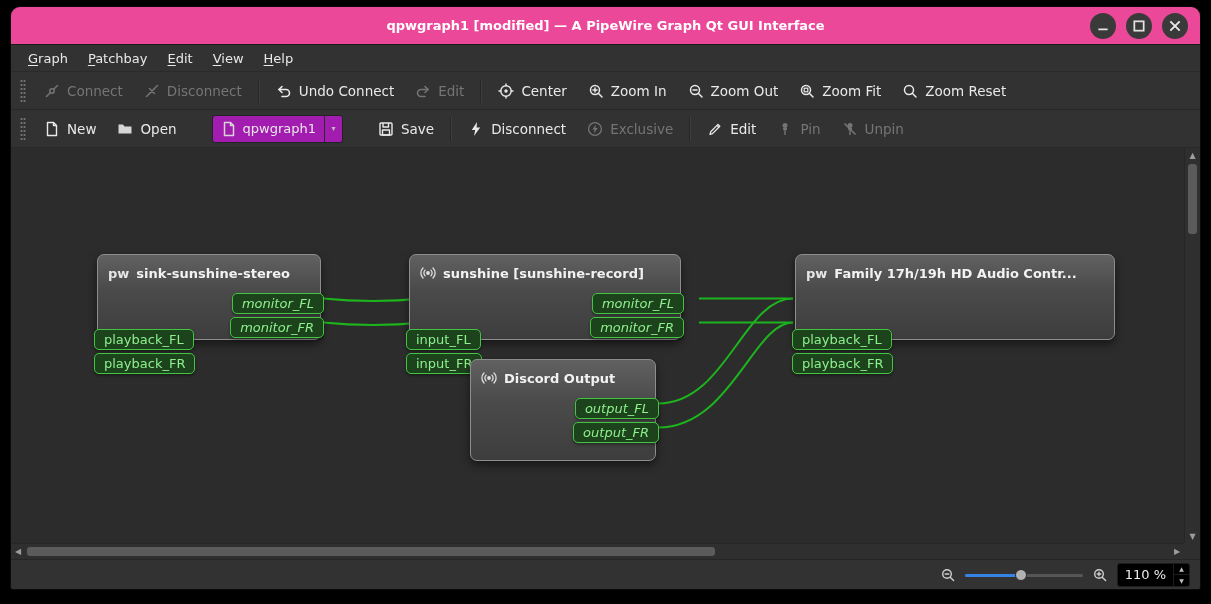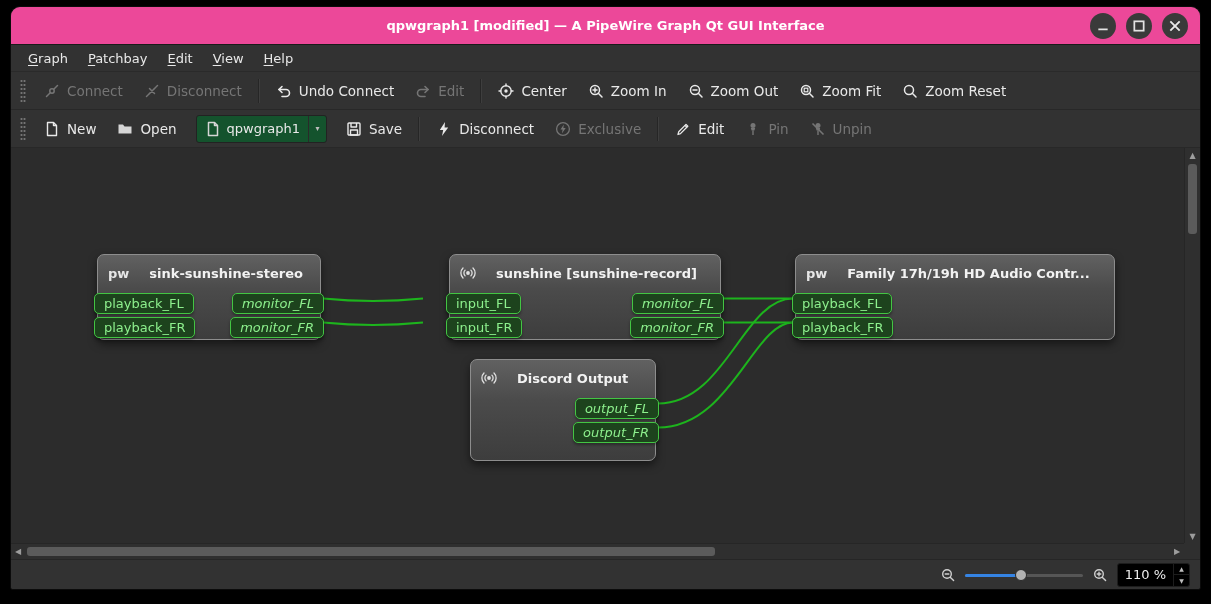--- a/index.html
+++ b/index.html
@@ -29,42 +29,42 @@
   .toolbar { flex:0 0 38px; background:#323232; display:flex; align-items:center;
     padding:0 4px; gap:1px; border-bottom:1px solid #282828; }
   .tb-handle { width:6px; height:24px; margin:0 7px 0 5px;
     background-image:radial-gradient(circle,#747474 1px,transparent 1.2px);
     background-size:3px 4px; }
   .tb-btn { display:flex; align-items:center; gap:7px; padding:0 10px; height:30px;
     font-size:13.5px; color:#e9e9e9; border-radius:3px; white-space:nowrap; }
   .tb-btn.disabled { color:#757575; }
   .tb-sep { width:0; height:24px; border-left:1px solid #262626;
     border-right:1px solid #3e3e3e; margin:0 5px; }
-  .combo { display:flex; align-items:stretch; height:28px; background:#14532d;
-    border:1px solid #222; border-radius:3px; margin:0 8px; }
+  .combo { display:flex; align-items:stretch; height:28px; background:#a21caf;
+    border:1px solid #222; border-radius:3px; margin:0 24px; }
   .combo-body { display:flex; align-items:center; gap:6px; padding:0 8px;
     font-size:13px; color:#e9e9e9; }
   .combo-arrow { width:18px; display:flex; align-items:center; justify-content:center;
     color:#bdbdbd; font-size:8px; border-left:1px solid #2a2a2a; }
 
   
   .canvas-wrap { flex:1; position:relative; background:#2c2c2c; overflow:hidden; }
   .canvas { position:absolute; left:0; top:0; right:16px; bottom:16px; background:#2c2c2c; }
   svg.links { position:absolute; left:0; top:0; }
   svg.links path { stroke:#1db41d; stroke-width:2; fill:none; }
 
   .node { position:absolute; background:linear-gradient(180deg,#616161 0%,#4b4b4b 40%,#3d3d3d 100%);
     border:1px solid #8d8d8d; border-radius:7px; box-shadow:0 4px 9px rgba(0,0,0,.5); }
-  .node-header { height:32px; display:flex; align-items:center; gap:20px; padding:18px 10px;text-align:right; }
+  .node-header { height:32px; display:flex; align-items:center; gap:7px; padding:18px 10px;text-align:right; }
   .node-title { font-size:13px; font-weight:bold; color:#f2f2f2; white-space:nowrap;
     overflow:hidden; }
   .pw-glyph { font-size:13px; font-weight:bold; color:#e6e6e6; }
   .ports { display:flex; justify-content:space-between; padding-top:2px; }
   .pcol { display:flex; flex-direction:column; gap:3px; }
-  .pcol.in  { align-items:flex-start; margin-left:-4px; }
+  .pcol.in  { align-items:flex-start; margin-left:-4px;margin-top:36px; }
   .pcol.out { align-items:flex-end; margin-right:-4px; margin-left:auto;font-style:italic; }
   .port { height:21px; line-height:19px; border:1px solid #43c543; background:#1d431d;
     color:#8df08d; font-size:13px; padding:0 9px; border-radius:5px;
     box-shadow:0 2px 3px rgba(0,0,0,.35); white-space:nowrap; }
 
   
   .vscroll { position:absolute; top:0; right:0; bottom:16px; width:16px; background:#2f2f2f;
     border-left:1px solid #262626; }
   .hscroll { position:absolute; left:0; right:16px; bottom:0; height:16px; background:#2f2f2f;
     border-top:1px solid #262626; }
@@ -342,21 +342,21 @@
             <span class="port">playback_FL</span>
             <span class="port">playback_FR</span>
           </div>
           <div class="pcol out">
             <span class="port">monitor_FL</span>
             <span class="port">monitor_FR</span>
           </div>
         </div>
       </div>
 
-      <div class="node" style="left:438px; top:106px; width:272px; height:86px">
+      <div class="node" style="left:398px; top:106px; width:272px; height:86px">
         <div class="node-header">
           <svg class="icon16" viewBox="0 0 16 16">
             <circle cx="8" cy="8" r="1.9" fill="#e0e0e0"></circle>
             <g stroke="#e0e0e0" stroke-width="1.3" fill="none" stroke-linecap="round">
               <path d="M5.1 5.1 A4.1 4.1 0 0 0 5.1 10.9"></path>
                 <path d="M10.9 5.1 A4.1 4.1 0 0 1 10.9 10.9"></path>
               <path d="M3 3 A7 7 0 0 0 3 13"></path>
                 <path d="M13 3 A7 7 0 0 1 13 13"></path>
             </g>
             </svg>

